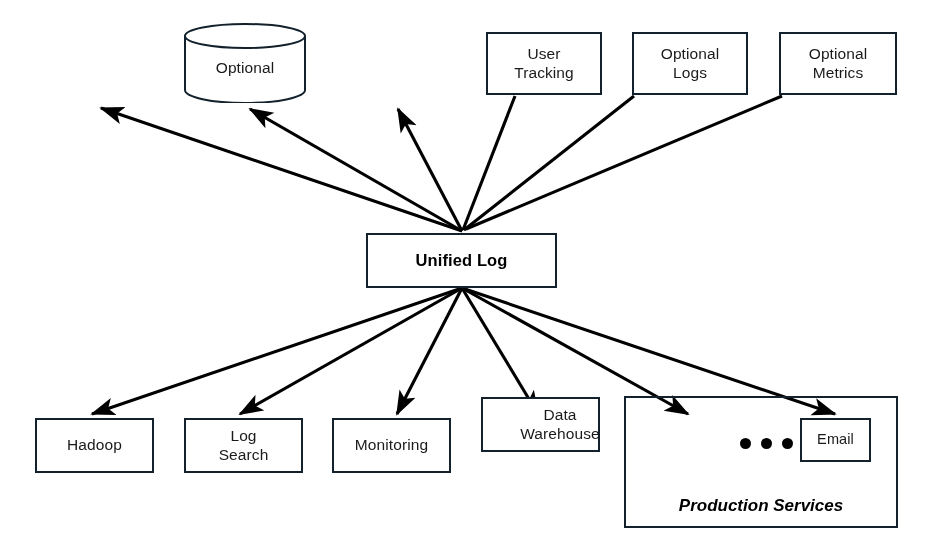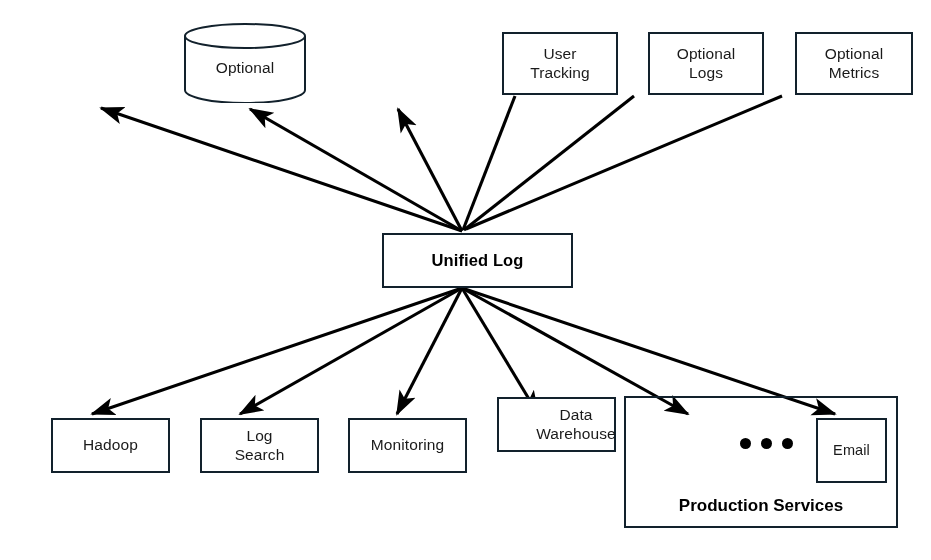--- a/index.html
+++ b/index.html
@@ -28,21 +28,20 @@
     pointer-events: none;
   }
   .node {
     position: absolute;
     box-sizing: border-box;
     display: flex;
     align-items: center;
     justify-content: center;
     text-align: center;
     background: #ffffff;
-    margin-left: 16px;
   }
   .box {
     border: 2px solid #12212c;
   }
   .node-label {
     font-size: 15.5px;
     line-height: 1.2;
     color: #1a1a1a;
     white-space: pre-line;
     letter-spacing: 0.1px;
@@ -195,19 +194,19 @@
 
   <div class="group-box" style="left:624px; top:396px; width:274px; height:132px;"></div>
 
 
   <div class="dots" style="left:740px; top:438px;">
     <span class="dot"></span>
     <span class="dot"></span>
     <span class="dot"></span>
   </div>
 
-  <div class="node box" style="left:800px; top:418px; width:71px; height:65px;">
+  <div class="node box" style="left:800px; top:418px; width:71px; height:44px;">
     <span class="node-label label-sm">Email</span>
   </div>
 
-  <div class="group-title" style="left:624px; top:496px; width:274px;">Production Services</div>
+  <div class="group-title" style="left:624px; top:496px; width:274px;font-style:italic;">Production Services</div>
 
 </div>
 
 </body></html>

